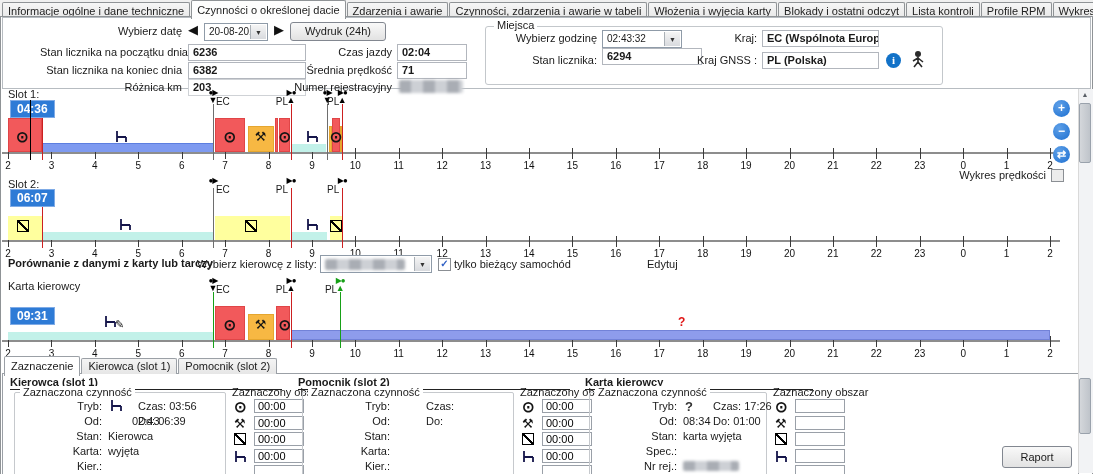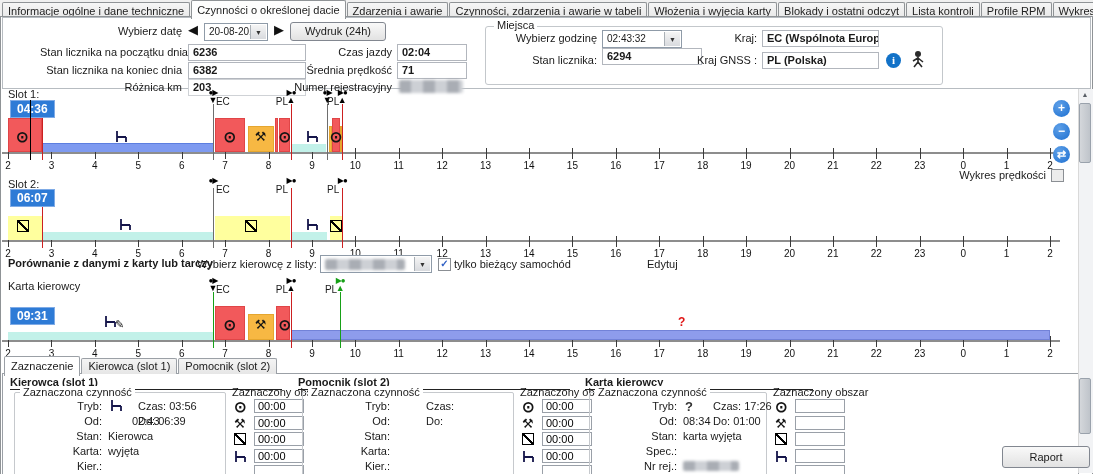--- a/index.html
+++ b/index.html
@@ -431,21 +431,21 @@
     <span class="blur" style="left:4px;top:3px;width:80px;height:11px;"></span>
     <span class="cbtn">▼</span>
   </div>
   <div class="cb" style="left:438px;top:258px;">✓</div>
   <div class="lab" style="left:454px;top:258px;">tylko bieżący samochód</div>
   <div class="lab" style="left:647px;top:258px;">Edytuj</div>
 
   <div class="bpanel"></div>
   <div class="btabbar" id="btabbar"><span class="btab active">Zaznaczenie</span><span class="btab">Kierowca (slot 1)</span><span class="btab">Pomocnik (slot 2)</span></div>
   <div id="bottom-content"></div>
-  <div class="wbtn" style="left:1002px;top:446px;width:88px;height:22px;line-height:20px;z-index:8;text-align:center;">Raport</div>
+  <div class="wbtn" style="left:1002px;top:446px;width:70px;height:22px;line-height:20px;z-index:8;text-align:center;">Raport</div>
 
   <div class="sb-track" style="top:89px;height:384px;"></div>
   <div class="sb-arrow" style="top:89px;">▲</div>
   <div class="sb-thumb" style="top:103px;height:60px;"></div>
   <div class="sb-thumb" style="top:378px;height:56px;"></div>
 <div class="sec-title" style="left: 10px; top: 376px; width: 272px;">Kierowca (slot 1)</div>
     <div class="fs" style="left: 14px; top: 392px; width: 210px; height: 90px;"></div>
     <span class="fs-legend" style="left: 20px; top: 386px;">Zaznaczona czynność</span>
     <div class="lab r" style="left: 16px; top: 400px; width: 86px;">Tryb:</div>
     <span class="ic" style="position: absolute; left: 110px; top: 399px;"><svg width="13" height="13" viewBox="0 0 13 13">

